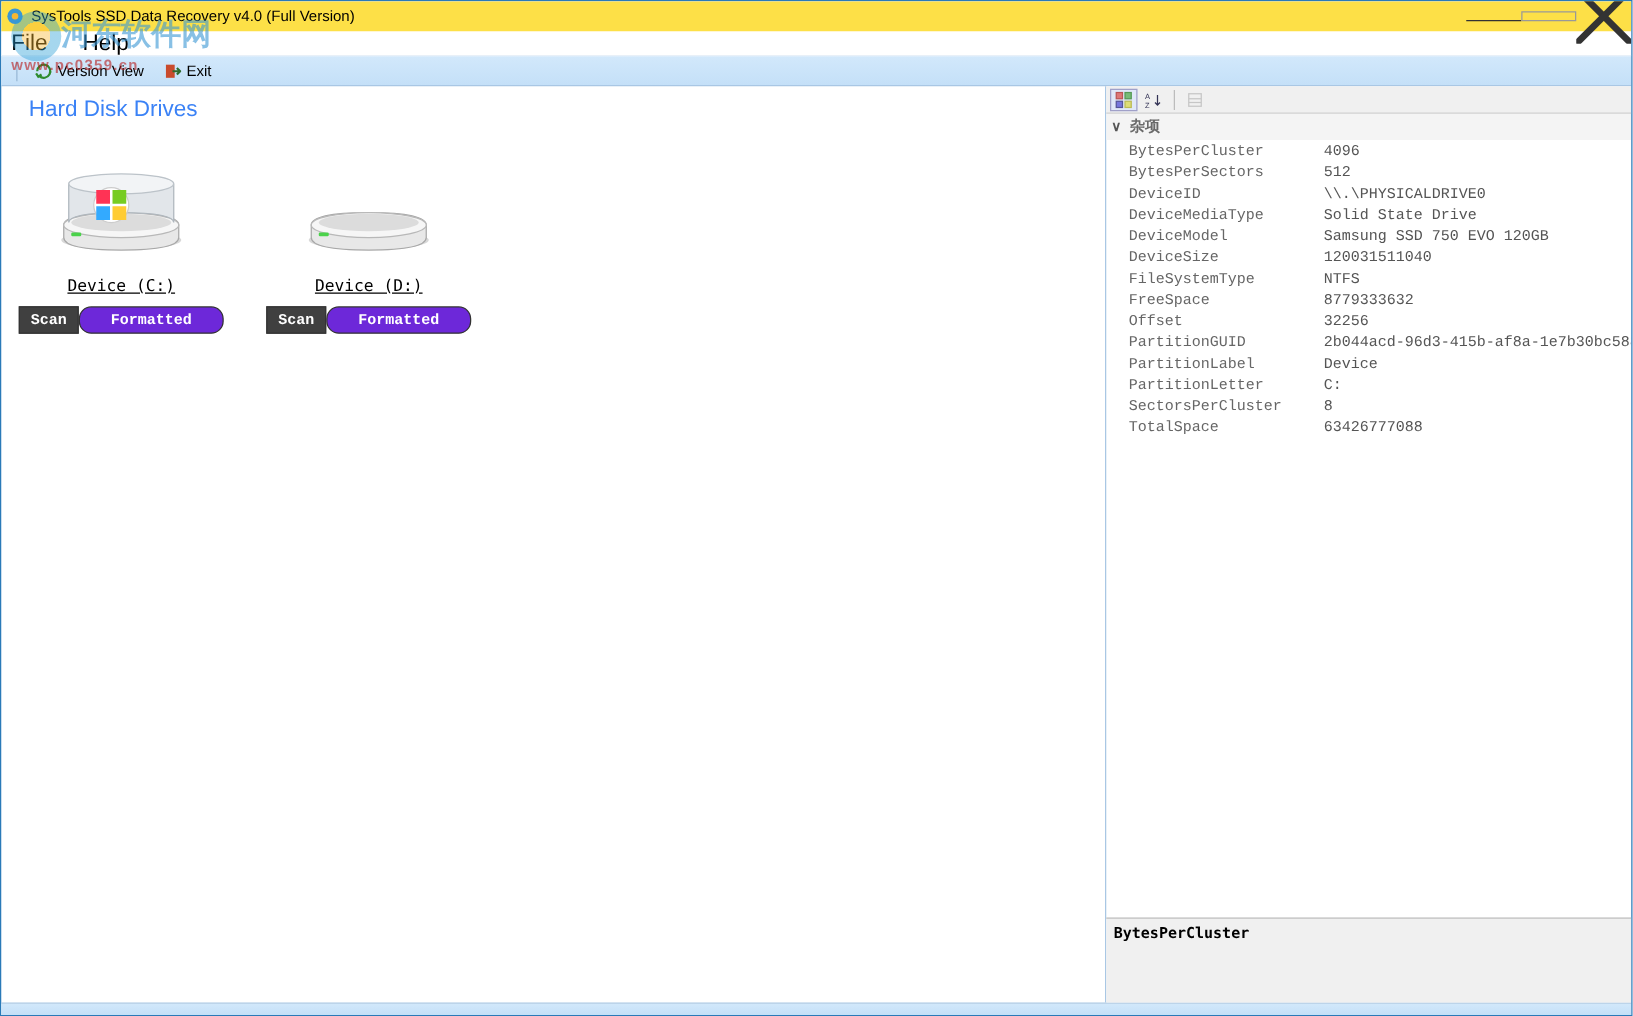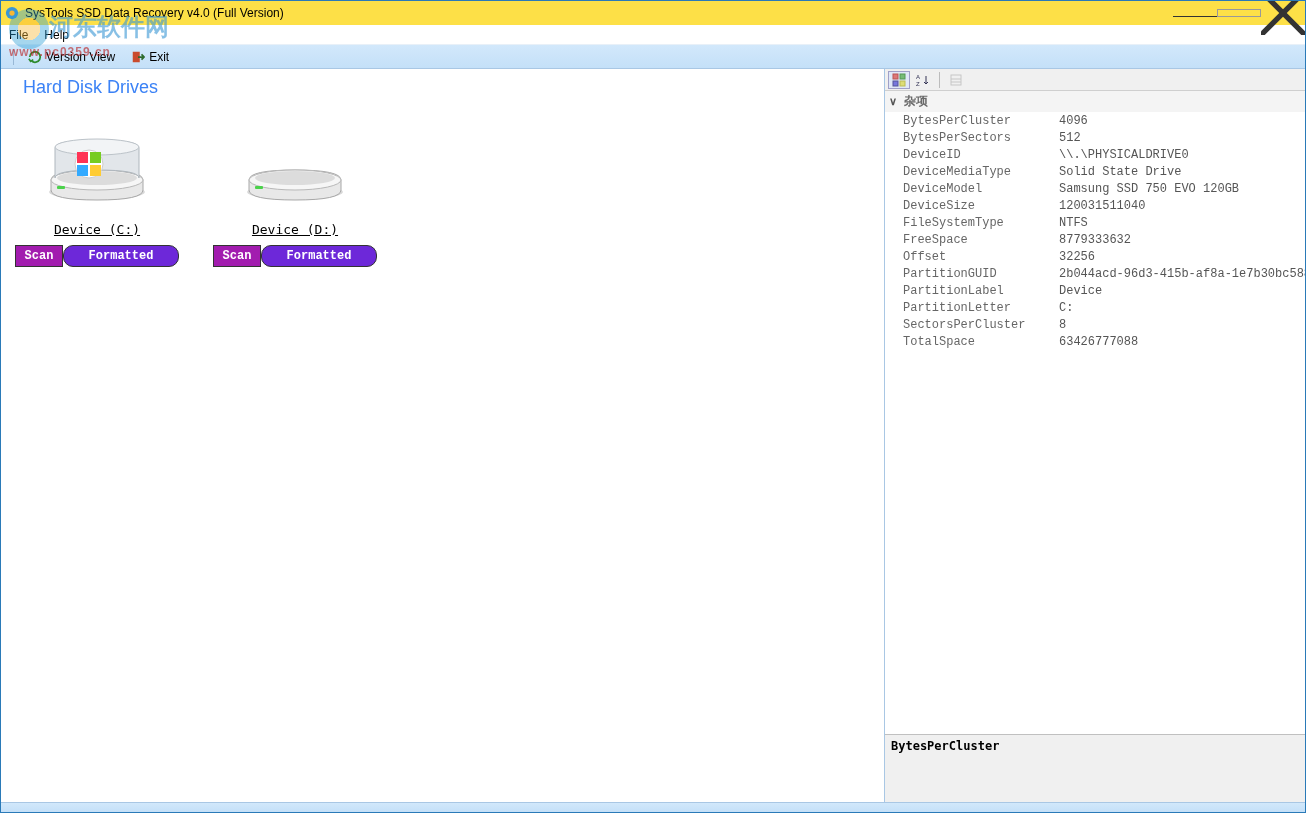--- a/index.html
+++ b/index.html
@@ -36,22 +36,22 @@
 }
 .watermark .small { font-size: 12px; display: block; color: #b91c1c; margin-top: -4px; letter-spacing: 1px;}
 .watermark .circ { display:inline-block; width:40px; height:40px; border-radius:50%; background: radial-gradient(circle, #f7b733 40%, #2a9ed6 40%); vertical-align:middle; opacity:0.7;}
 
 .menubar {
   height: 20px;
   background: #fff;
   display: flex;
   align-items: center;
   padding-left: 8px;
-  gap: 16px;
-  font-size: 12px;
+  gap: 28px;
+  font-size: 18px;
   border-bottom: 1px solid #e8f0f8;
 }
 .menubar span { cursor: pointer; }
 
 .toolbar {
   height: 24px;
   background: linear-gradient(#d2e8fb, #c4e0f8);
   display: flex;
   align-items: center;
   padding-left: 8px;
@@ -76,21 +76,21 @@
   color: #3b82f6;
   font-size: 18px;
   margin: 2px 4px 14px 16px;
 }
 .drives { display: flex; gap: 34px; padding-left: 8px; }
 .drive { width: 164px; text-align: center; }
 .drive .icon-wrap { height: 106px; display:flex; align-items:center; justify-content:center; }
 .drive .drive-label { font-family: "SimSun","NSimSun",monospace; font-size: 13px; margin: 4px 0 8px 0; text-decoration: underline; }
 .drive .buttons { display:flex; }
 .drive button { flex:1; height: 22px; border:1px solid #333; color:#fff; font-family:"SimSun","Courier New",monospace; font-size:12px; font-weight:bold; padding:0; cursor:pointer;}
-.btn-scan { background:#a21caf; width:48px !important; flex:none !important; }
+.btn-scan { background:#404040; width:48px !important; flex:none !important; }
 .btn-fmt { background:#6d28d9;border-radius:10px; }
 .drive-icon-svg { width: 120px; height: 90px; }
 
 .right-panel {
   width: 420px;
   display:flex;
   flex-direction:column;
   border-left: 0;
 }
 .prop-toolbar {

